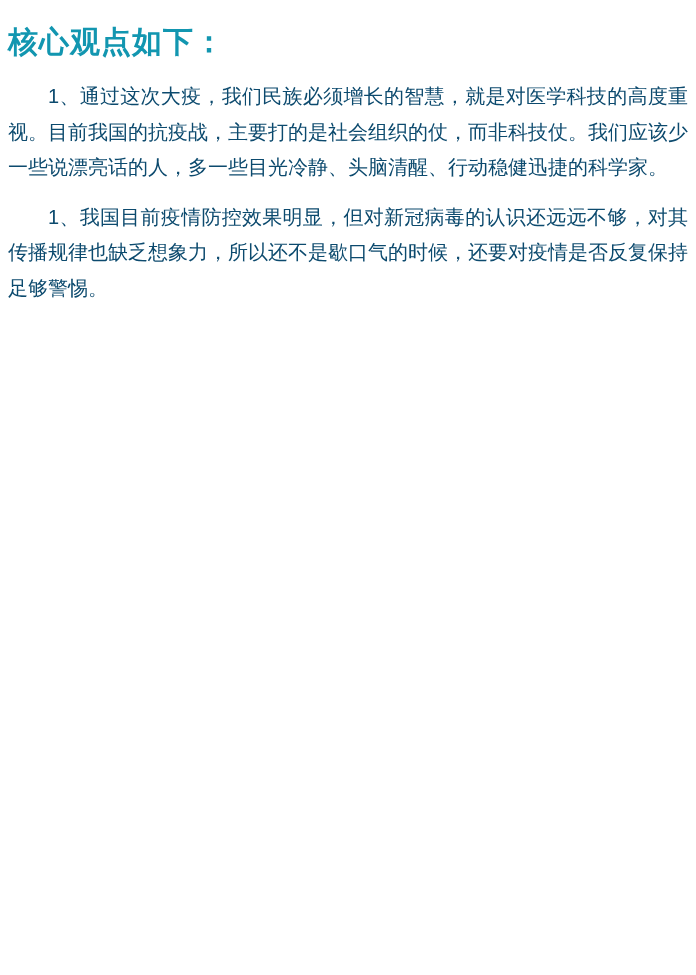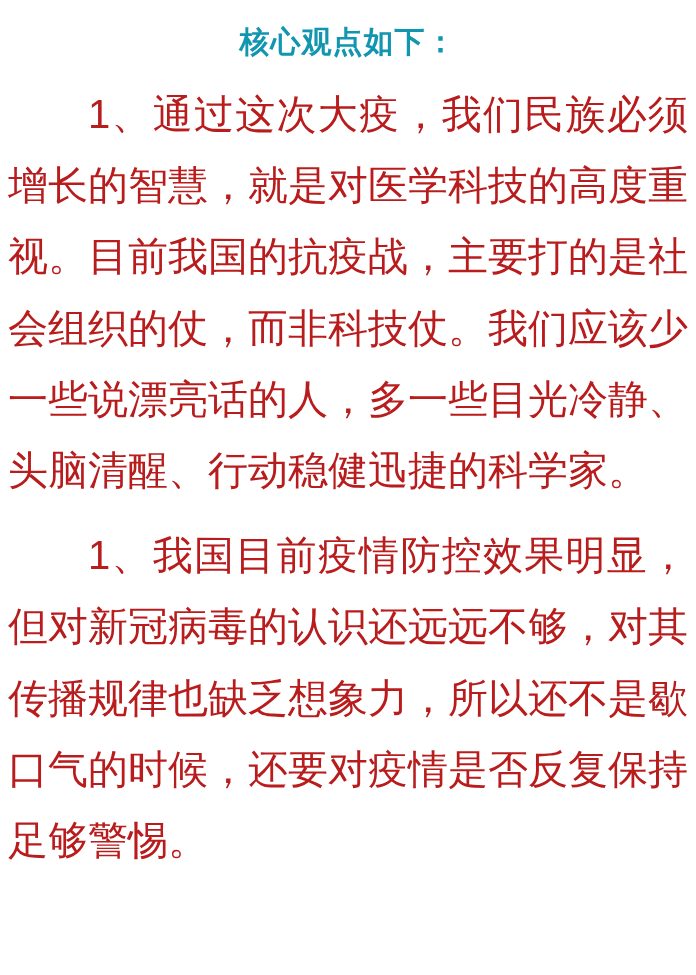--- a/index.html
+++ b/index.html
@@ -15,32 +15,31 @@
   }
   .page {
     width: 696px;
     height: 975px;
     box-sizing: border-box;
     padding: 0 8px;
     background: #ffffff;
     position: relative;
   }
   .doc-title {
-    text-align: center;
     color: #1296b0;
     font-size: 30px;
     font-weight: bold;
     letter-spacing: 1px;
     margin: 0;
     padding: 22px 0 18px 0;
     line-height: 1.3;
   }
   .para {
-    color: #b91c1c;
-    font-size: 40px;
+    color: #0c4a6e;
+    font-size: 20px;
     line-height: 1.78;
     text-align: justify;
     text-justify: inter-ideograph;
     margin: 0 0 14px 0;
     text-indent: 2em;
     letter-spacing: 0px;
   }
   .para:last-child {
     margin-bottom: 0;
   }

